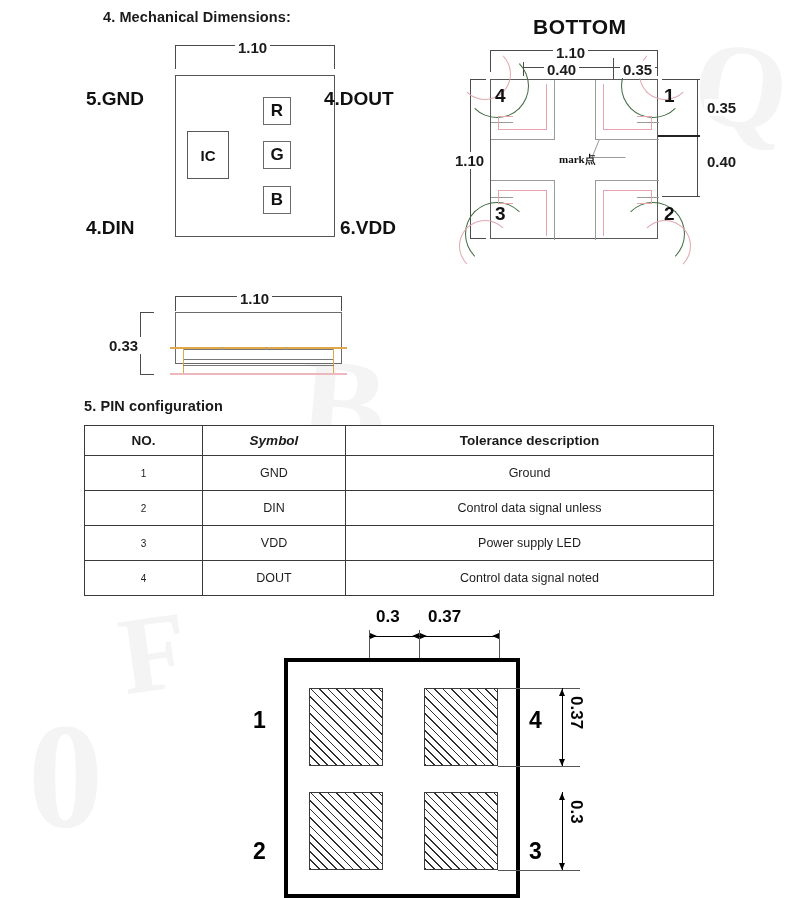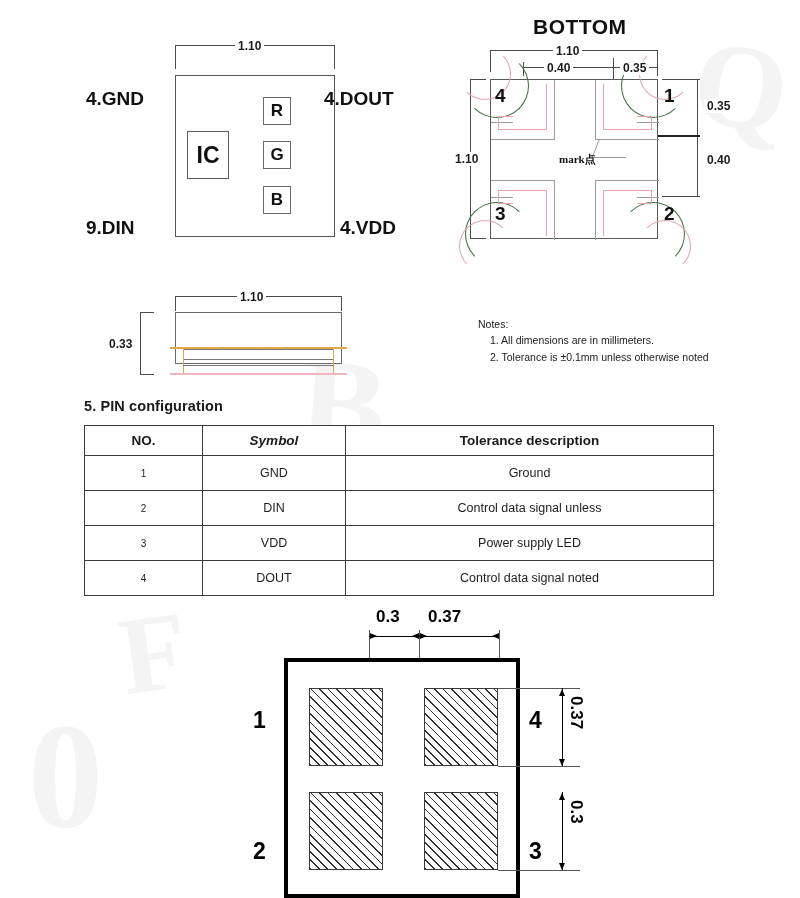--- a/index.html
+++ b/index.html
@@ -26,29 +26,29 @@
   .layer{position:absolute;z-index:2;}
 
   
   .heading{position:absolute;font-size:14.5px;font-weight:700;letter-spacing:.1px;color:#1a1a1a;z-index:3;}
 
   
   .bx{position:absolute;box-sizing:border-box;}
   .ln{position:absolute;background:#4b4b4b;}
   .lnh{height:1px;}
   .lnv{width:1px;}
-  .dimtxt{position:absolute;font-size:12px;font-weight:700;color:#1b1b1b;
+  .dimtxt{position:absolute;font-size:15px;font-weight:700;color:#1b1b1b;
           background:#fff;padding:0 3px;white-space:nowrap;z-index:4;}
   .pinlbl{position:absolute;font-size:19px;font-weight:700;color:#111;white-space:nowrap;z-index:4;}
 
   
   #figA{left:0;top:0;width:450px;height:270px;}
   #figA .pkg{left:175px;top:75px;width:160px;height:162px;border:1.6px solid #555;background:#fff;}
   #figA .icbox{left:187px;top:131px;width:42px;height:48px;border:1.6px solid #5a5a5a;
-        display:flex;align-items:center;justify-content:center;font-size:23px;font-weight:700;}
+        display:flex;align-items:center;justify-content:center;font-size:15px;font-weight:700;}
   #figA .rgbbox{width:28px;height:28px;border:1.6px solid #6a6a6a;
         display:flex;align-items:center;justify-content:center;font-size:17px;font-weight:700;}
 
   
   #figB{left:450px;top:0;width:350px;height:275px;}
   #figB .pkg{left:40px;top:79px;width:168px;height:160px;border:1.2px solid #5a5a5a;background:#fff;}
   .padline{position:absolute;border-color:#e8a3ad;border-style:solid;border-width:0;box-sizing:border-box;}
   .padgray{position:absolute;border-color:#9a9a9a;border-style:solid;border-width:0;box-sizing:border-box;}
   .arc{position:absolute;border:1.2px solid #3f6b3f;border-radius:50%;
        background:transparent;box-sizing:border-box;}
@@ -92,40 +92,41 @@
 </head>
 <body>
 
 <div class="page">
 
   <div class="wm wm1">Q</div>
   <div class="wm wm2">B</div>
   <div class="wm wm3">0</div>
   <div class="wm wm4">F</div>
 
+  <div class="heading" style="left:103px;top:9px;">4. Mechanical Dimensions:</div>
 
   <div class="layer" id="figA">
 
     <div class="ln lnh" style="left:175px;top:45px;width:160px;"></div>
     <div class="ln lnv" style="left:175px;top:45px;height:24px;"></div>
     <div class="ln lnv" style="left:334px;top:45px;height:24px;"></div>
     <div class="dimtxt" style="left:235px;top:39px;">1.10</div>
 
     <div class="bx pkg"></div>
 
     <div class="bx icbox">IC</div>
 
     <div class="bx rgbbox" style="left:263px;top:97px;">R</div>
     <div class="bx rgbbox" style="left:263px;top:141px;">G</div>
     <div class="bx rgbbox" style="left:263px;top:186px;">B</div>
 
-    <div class="pinlbl" style="left:86px;top:88px;">4.GND</div>
+    <div class="pinlbl" style="left:86px;top:88px;">5.GND</div>
     <div class="pinlbl" style="left:324px;top:88px;">4.DOUT</div>
-    <div class="pinlbl" style="left:86px;top:217px;">9.DIN</div>
-    <div class="pinlbl" style="left:340px;top:217px;">4.VDD</div>
+    <div class="pinlbl" style="left:86px;top:217px;">4.DIN</div>
+    <div class="pinlbl" style="left:340px;top:217px;">6.VDD</div>
   </div>
 
   <div class="layer" id="figB">
 
     <div style="position:absolute;left:83px;top:15px;font-size:21px;font-weight:700;letter-spacing:.5px;">BOTTOM</div>
 
     <div class="ln lnh" style="left:40px;top:50px;width:168px;"></div>
     <div class="ln lnv" style="left:40px;top:50px;height:22px;"></div>
     <div class="ln lnv" style="left:207px;top:50px;height:22px;"></div>
     <div class="dimtxt" style="left:103px;top:44px;">1.10</div>
@@ -208,25 +209,20 @@
     <div class="bx" style="left:93px;top:64px;width:151px;height:11px;border:1.1px solid #777;"></div>
     <div class="ln lnv" style="left:93px;top:64px;height:24px;background:#e0a84a;width:1.4px;"></div>
     <div class="ln lnv" style="left:243px;top:64px;height:24px;background:#e0a84a;width:1.4px;"></div>
     <div class="ln lnh" style="left:93px;top:80px;width:151px;height:1.1px;background:#777;"></div>
     <div class="ln lnh" style="left:80px;top:88px;width:177px;height:1.6px;background:#eeb7bd;"></div>
     <div class="ln lnv" style="left:132px;top:62px;height:3px;background:#999;"></div>
     <div class="ln lnv" style="left:176px;top:62px;height:3px;background:#999;"></div>
     <div class="ln lnv" style="left:196px;top:62px;height:3px;background:#999;"></div>
   </div>
 
-  <div id="notes">
-    <div class="nhead">Notes:</div>
-    <div class="nrow">1. All dimensions are in millimeters.</div>
-    <div class="nrow">2. Tolerance is ±0.1mm unless otherwise noted</div>
-  </div>
 
   <div class="heading" style="left:84px;top:398px;">5. PIN configuration</div>
 
   <table id="pintable">
     <thead>
       <tr>
         <th class="c1">NO.</th>
         <th class="c2">Symbol</th>
         <th>Tolerance description</th>
       </tr>

